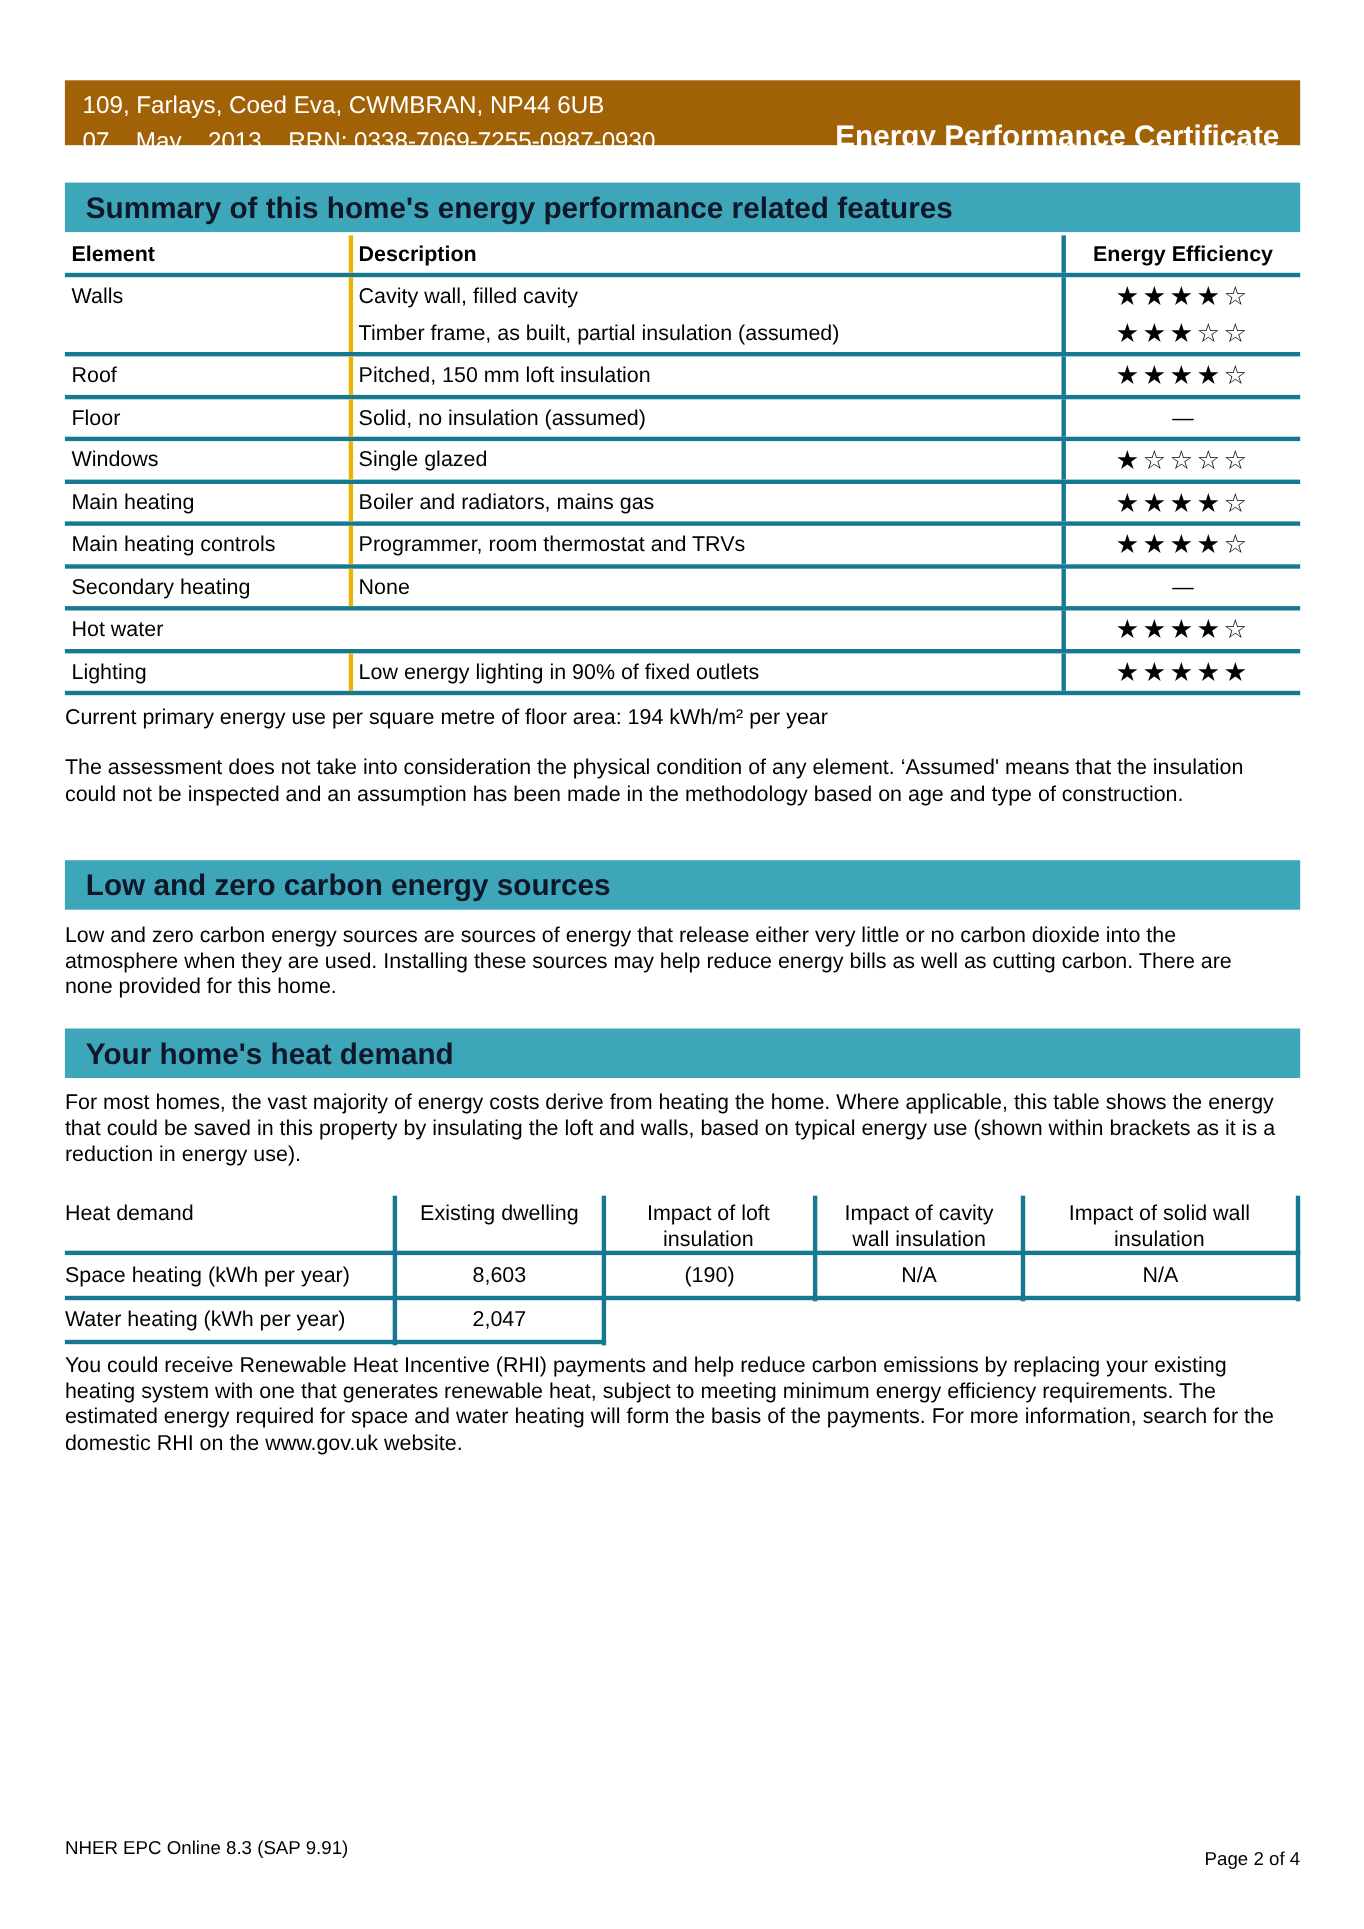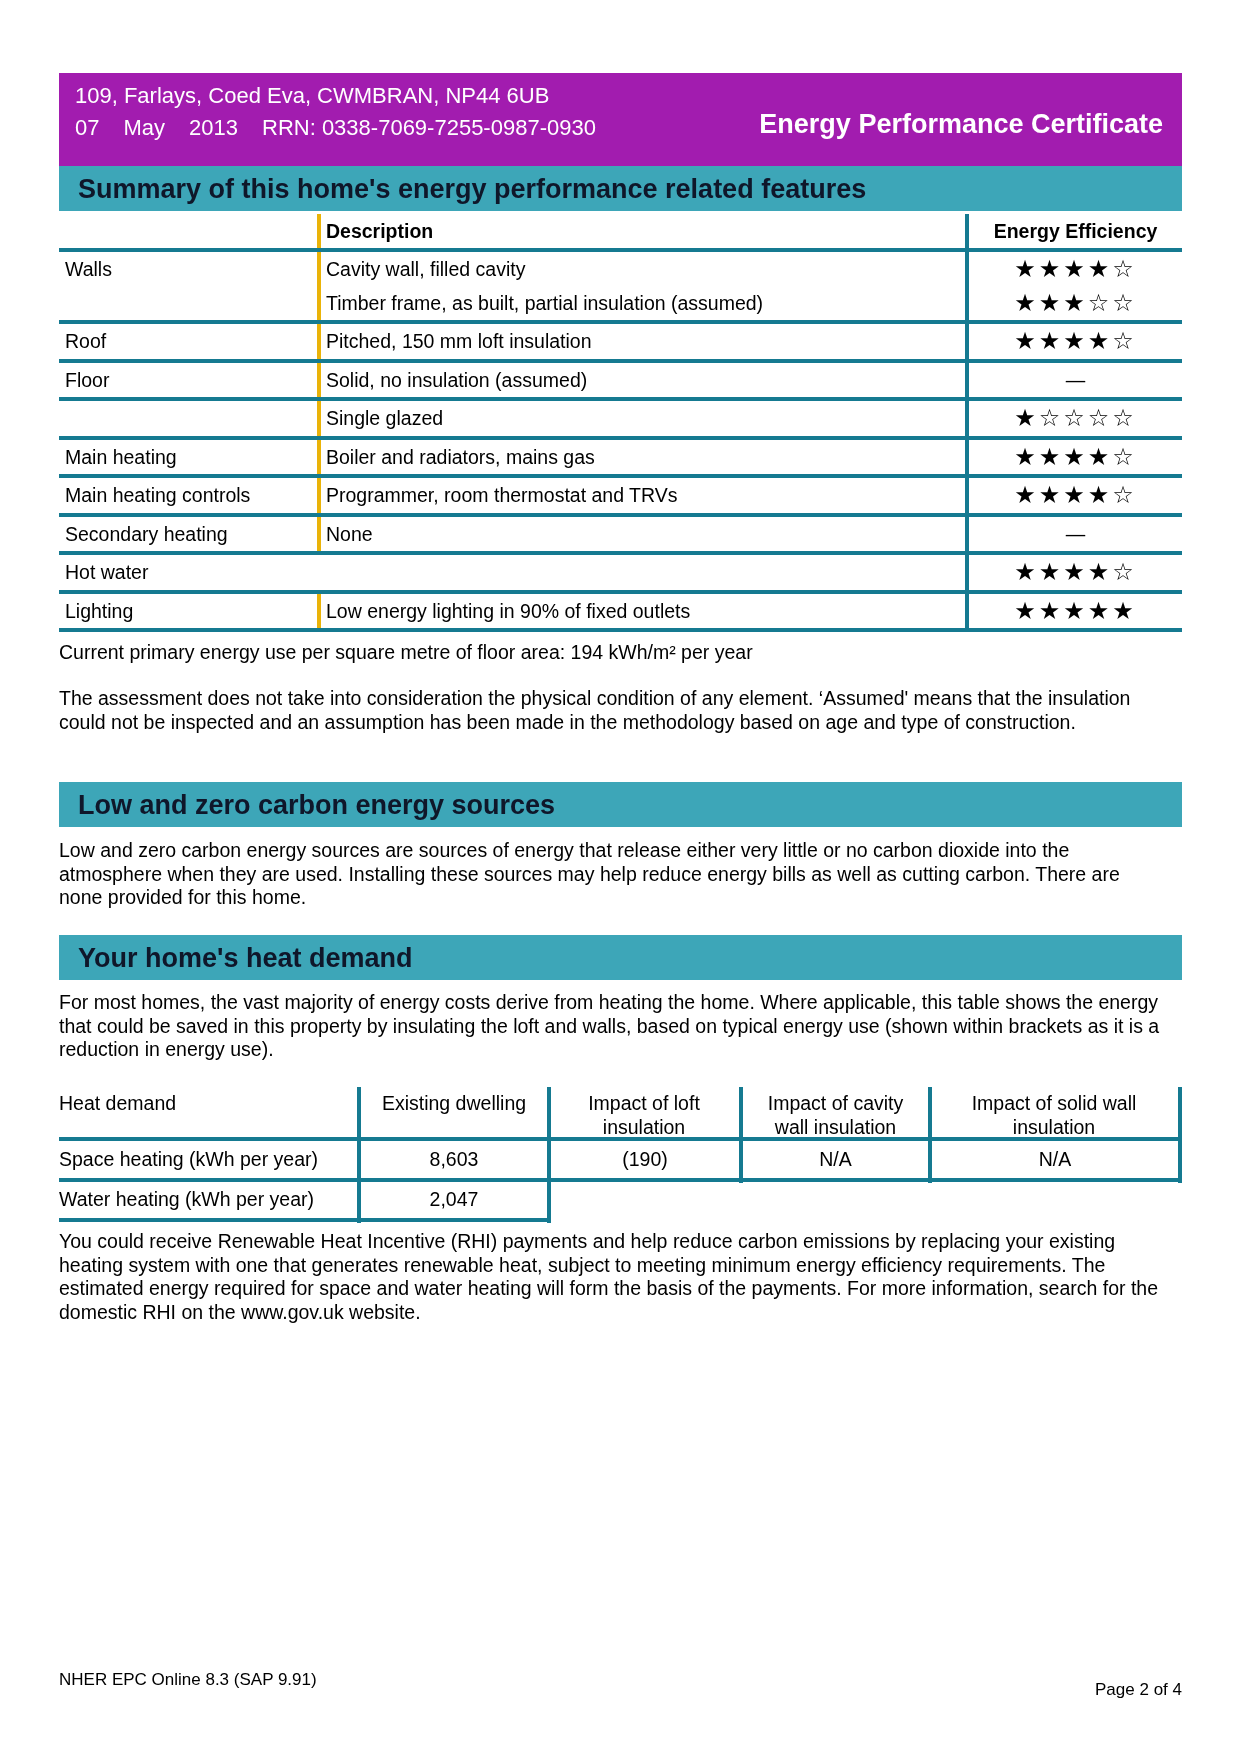--- a/index.html
+++ b/index.html
@@ -1,21 +1,21 @@
 <!DOCTYPE html>
 <html><head>
 <meta charset="utf-8">
 <style>
   html, body { margin:0; padding:0; background:#ffffff; }
   body { width:1240px; height:1754px; position:relative; overflow:hidden;
          font-family:"Liberation Sans", sans-serif; color:#000; }
   .abs { position:absolute; }
 
   
-  .topbar { left:59px; top:73px; width:1123px; height:93px; background:#a21caf; color:#fff; }
+  .topbar { left:59px; top:73px; width:1123px; height:59px; background:#a16207; color:#fff; }
   .topbar .addr { position:absolute; left:16px; top:8px; font-size:22px; line-height:30px; }
   .topbar .meta { position:absolute; left:16px; top:40px; font-size:22px; line-height:30px; white-space:pre; }
   .topbar .meta span { margin-right:24px; }
   .topbar .title { position:absolute; right:19px; top:34px; font-size:27px; font-weight:bold; line-height:34px; }
 
   .band { left:59px; width:1123px; height:45px; background:#3da6b8; color:#0f172a; }
   .band .h { position:absolute; left:19px; top:5px; font-size:27px; font-weight:bold; line-height:36px; }
 
   
   .tbl { left:59px; top:214px; width:1123px; }
@@ -49,20 +49,21 @@
   <div class="meta"><span>07</span><span>May</span><span>2013</span><span>RRN: 0338-7069-7255-0987-0930</span></div>
   <div class="title">Energy Performance Certificate</div>
 </div>
 
 <div class="abs band" style="top:166px;">
   <div class="h">Summary of this home's energy performance related features</div>
 </div>
 
 <div class="abs tbl">
   <div class="row hdr" style="height:34px;">
+    <div class="c c1"><span class="txt">Element</span></div>
     <div class="c c2"><span class="txt">Description</span></div>
     <div class="c c3"><span class="txt">Energy Efficiency</span></div>
   </div>
 
   <div class="row" style="height:68px;">
     <div class="c c1">
         <div class="txt">Walls</div>
       </div>
     <div class="c c2">
       <div class="txt">Cavity wall, filled cavity</div>
@@ -77,20 +78,21 @@
     <div class="c c1"><span class="txt">Roof</span></div>
     <div class="c c2"><span class="txt">Pitched, 150 mm loft insulation</span></div>
     <div class="c c3"><span class="stars">★★★★☆</span></div>
   </div>
   <div class="row" style="height:34.5px;">
     <div class="c c1"><span class="txt">Floor</span></div>
     <div class="c c2"><span class="txt">Solid, no insulation (assumed)</span></div>
     <div class="c c3"><span class="txt">—</span></div>
   </div>
   <div class="row" style="height:34.5px;">
+    <div class="c c1"><span class="txt">Windows</span></div>
     <div class="c c2"><span class="txt">Single glazed</span></div>
     <div class="c c3"><span class="stars">★☆☆☆☆</span></div>
   </div>
   <div class="row" style="height:34.5px;">
     <div class="c c1"><span class="txt">Main heating</span></div>
     <div class="c c2"><span class="txt">Boiler and radiators, mains gas</span></div>
     <div class="c c3"><span class="stars">★★★★☆</span></div>
   </div>
   <div class="row" style="height:34.5px;">
     <div class="c c1"><span class="txt">Main heating controls</span></div>

